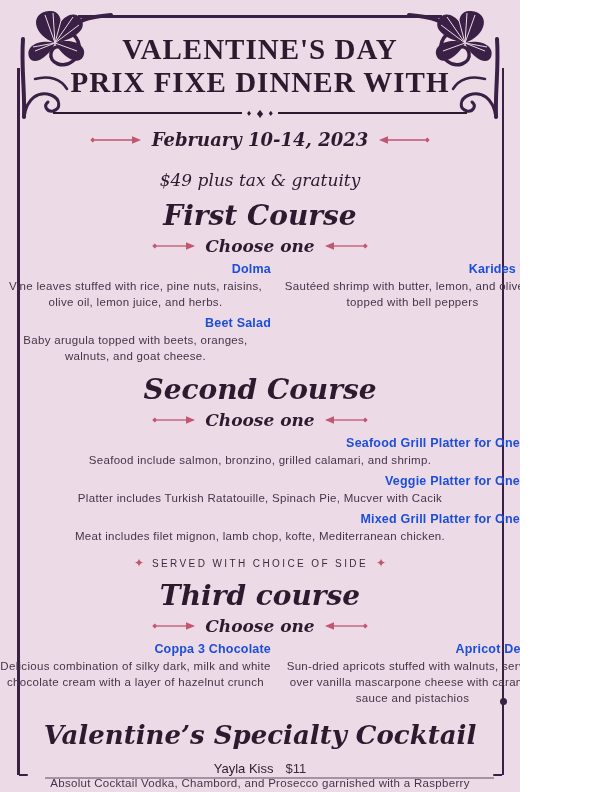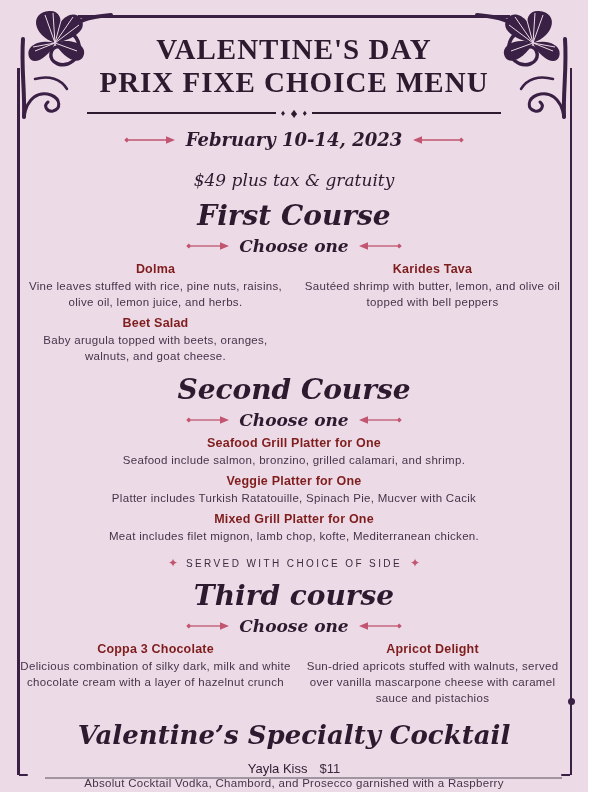--- a/index.html
+++ b/index.html
@@ -1,17 +1,17 @@
 <!DOCTYPE html>
 <html><head>
 <meta charset="utf-8">
 <style>
   html,body{margin:0;padding:0;}
   .page{
-    width:588px;height:792px;position:relative;overflow:hidden;
+    width:520px;height:792px;position:relative;overflow:hidden;
     background:#ecdbe7;color:#2d1a2f;
     font-family:"Liberation Sans",sans-serif;
   }
   
   .frame-top{position:absolute;left:78px;right:78px;top:15px;height:2.5px;background:#3a2044;}
   .frame-left{position:absolute;left:17px;top:68px;bottom:17px;width:2.5px;background:#3a2044;}
   .frame-right{position:absolute;right:16px;top:68px;bottom:17px;width:2.5px;background:#3a2044;}
   .foot-left{position:absolute;left:19px;bottom:16px;width:9px;height:2.5px;background:#3a2044;border-radius:0 2px 2px 0;}
   .foot-right{position:absolute;right:18px;bottom:16px;width:9px;height:2.5px;background:#3a2044;border-radius:2px 0 0 2px;}
   .knob-right{position:absolute;right:13px;top:698px;width:7px;height:7px;border-radius:50%;background:#3a2044;}
@@ -30,21 +30,21 @@
   .inline-row{display:flex;justify-content:center;align-items:center;gap:10px;}
   .date-row{margin-top:9px;}
   .date-text{font-size:18px;font-weight:700;}
   .price{margin-top:20px;font-size:17px;}
   .course-heading{margin:0;margin-top:9px;font-size:28px;line-height:34px;font-weight:700;}
   .choose-row{margin-top:3px;gap:9px;}
   .choose-text{font-size:17px;font-weight:700;}
   .arrow-icon{display:block;}
   .flip{transform:scaleX(-1);}
   .menu-grid{width:548px;margin:6px auto 0;display:grid;grid-template-columns:1fr 1fr;column-gap:6px;row-gap:6px;}
-  .menu-item .name{font-size:12.5px;line-height:15px;font-weight:700;letter-spacing:.2px;color:#7f1d1d;}
+  .menu-item .name{font-size:12.5px;line-height:15px;font-weight:700;letter-spacing:.2px;color:#1d4ed8;text-align:right;}
   .menu-item .desc{margin:1px auto 0;font-size:11.5px;line-height:16px;letter-spacing:.3px;color:#453349;max-width:276px;}
   .single-list{margin-top:3px;}
   .single-list .menu-item{margin-top:6px;}
   .single-list .menu-item .desc{max-width:470px;}
   .footnote-row{margin-top:12px;gap:8px;font-size:10px;letter-spacing:2.4px;color:#3c2a3f;}
   .sparkle{color:#c25570;font-size:12px;letter-spacing:0;}
   .cocktail-heading{margin:0;margin-top:12px;font-size:26px;line-height:34px;font-weight:700;}
   .cocktail-name-row{margin-top:9px;gap:12px;align-items:baseline;}
   .cocktail-name{font-size:13px;font-weight:400;}
   .cocktail-price{font-size:13px;color:#3c2a3f;}
@@ -96,21 +96,21 @@
       <path d="M50 38 C36 34 20 40 24 52 C28 62 44 52 50 38 Z"></path>
     </g>
     <g stroke="#ecdbe7" stroke-width="1" fill="none">
       <path d="M50 38 L40 10 M50 38 L48 8 M50 38 L58 8 M50 38 L68 12 M50 38 L74 20 M50 38 L72 46 M50 38 L30 46 M50 38 L28 42"></path>
     </g>
   </svg>
 
   <div class="content">
 
     <h1 class="title">VALENTINE'S DAY</h1>
-    <h1 class="title">PRIX FIXE CHOICE MENU</h1>
+    <h1 class="title">PRIX FIXE DINNER WITH</h1>
 
     <div class="divider">
       <span class="rule"></span>
       <span class="d">♦</span>
       <span class="d big">♦</span>
       <span class="d">♦</span>
       <span class="rule"></span>
     </div>
 
     <div class="inline-row date-row">

